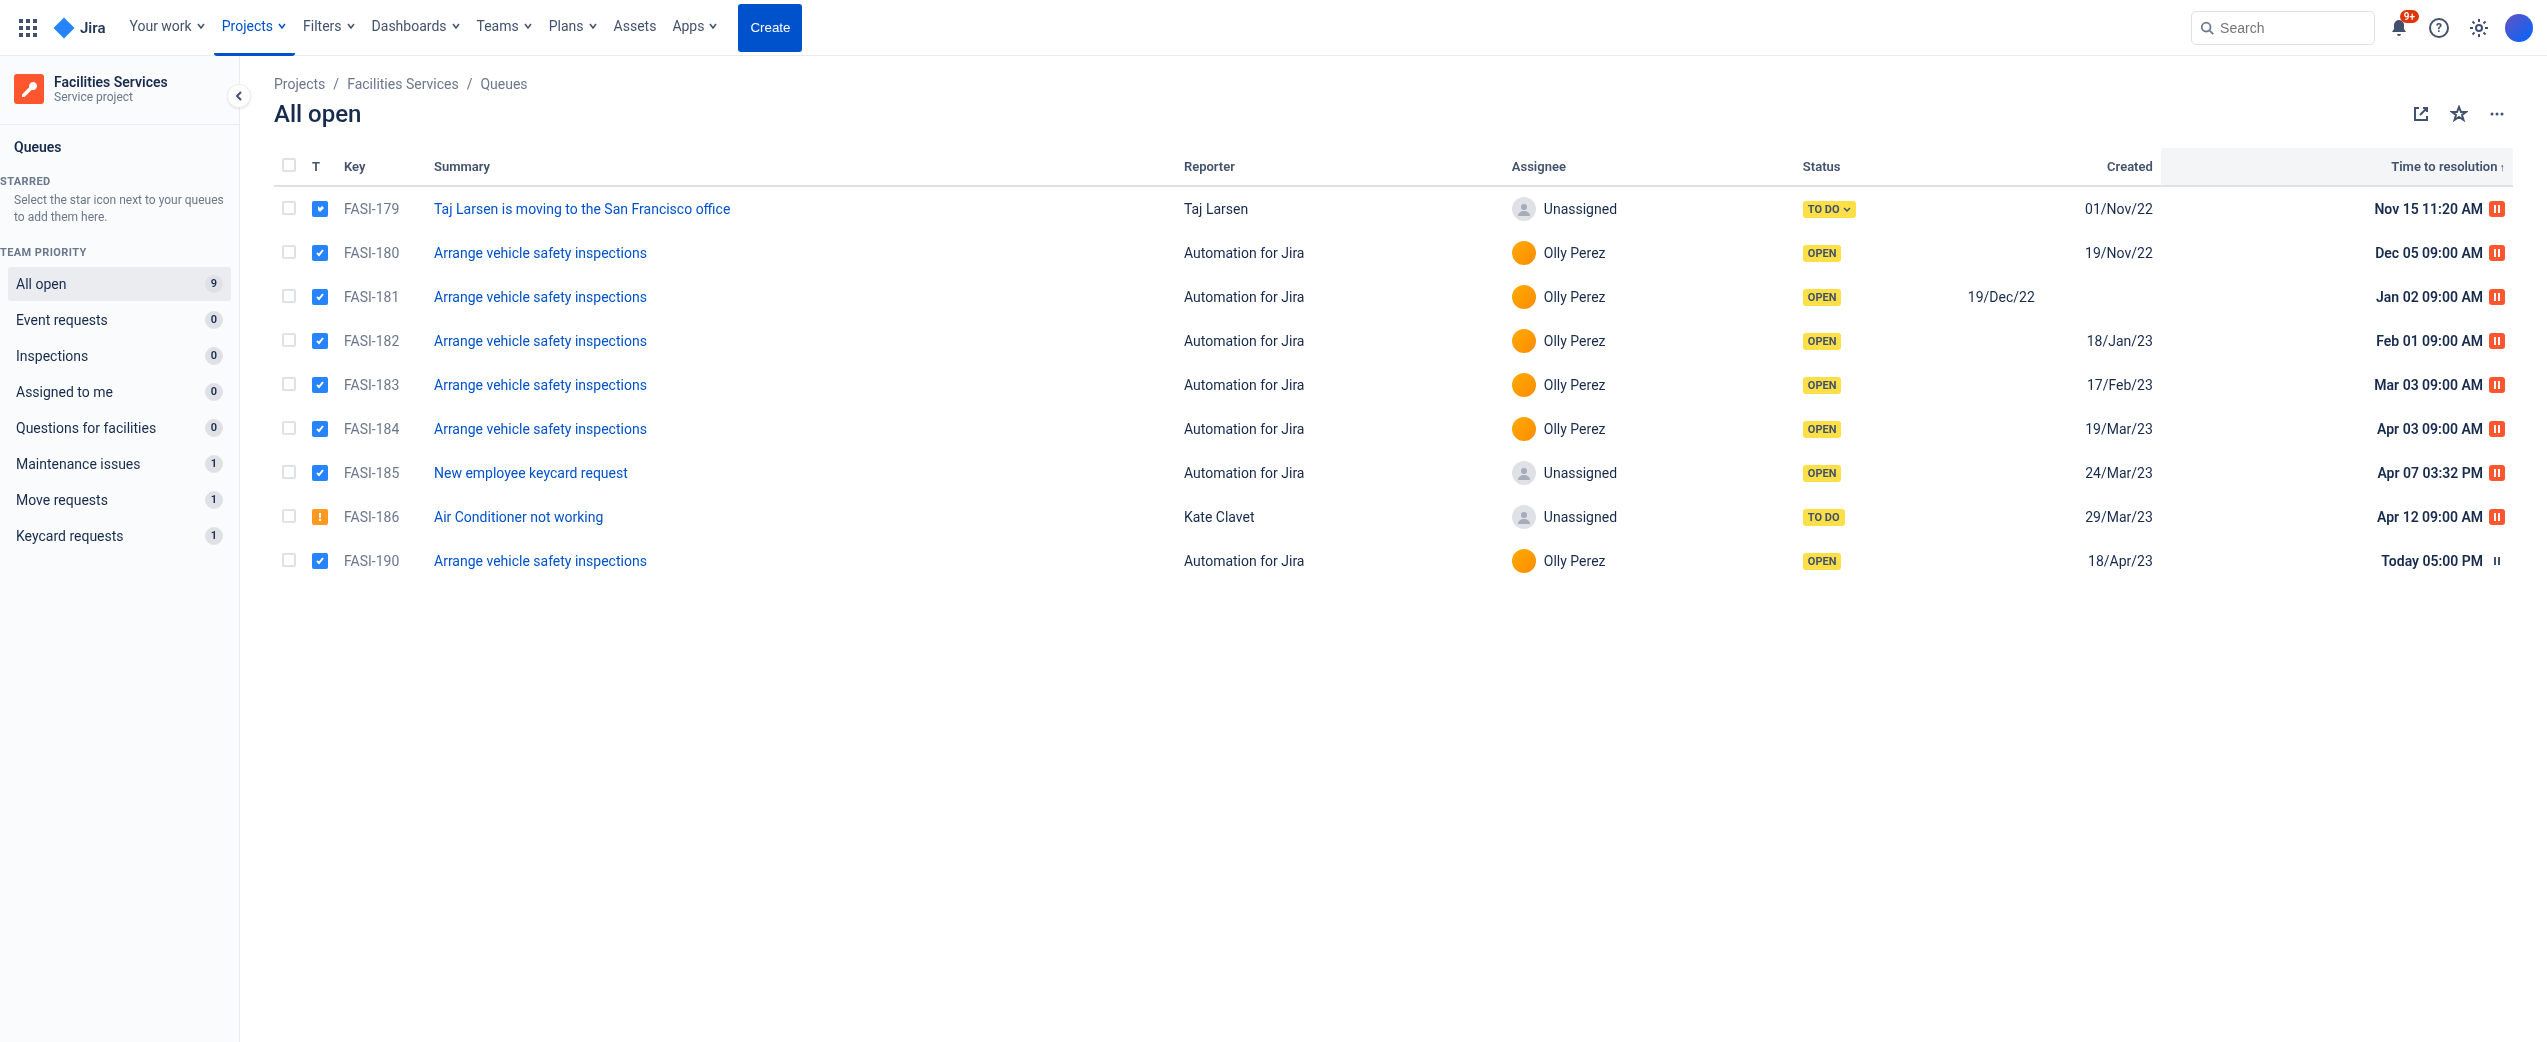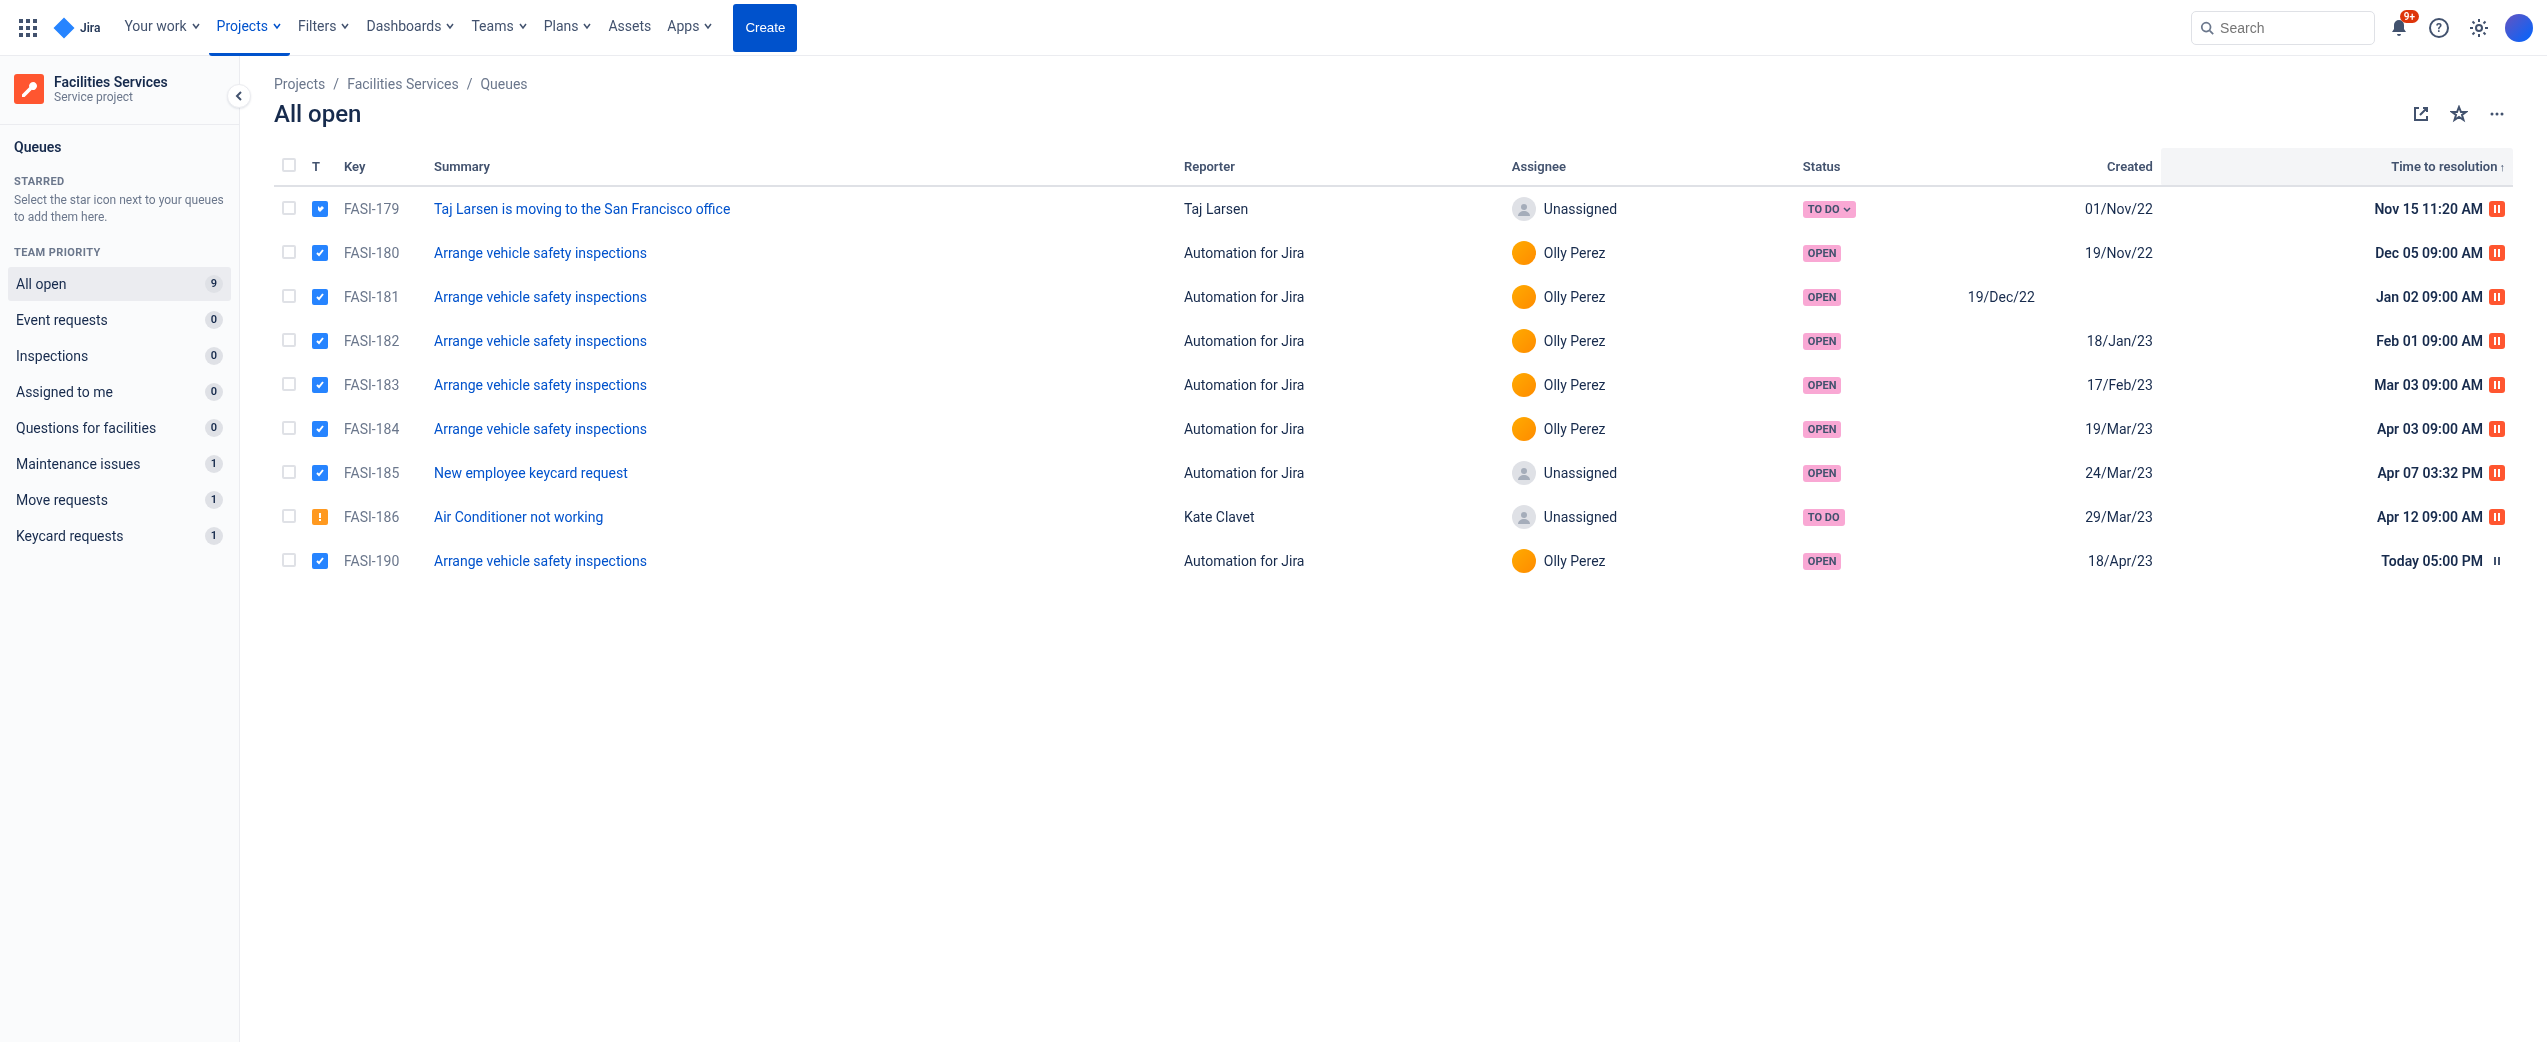--- a/index.html
+++ b/index.html
@@ -3,21 +3,21 @@
 <meta charset="utf-8">
 <style>
 * { box-sizing: border-box; margin: 0; padding: 0; }
 body { font-family: -apple-system, BlinkMacSystemFont, "Segoe UI", Roboto, sans-serif; font-size: 14px; color: #172B4D; background: #fff; }
 
 
 .topnav { display: flex; align-items: center; height: 56px; padding: 0 12px; border-bottom: 1px solid #EBECF0; gap: 4px; }
 .appswitcher { width: 32px; height: 32px; display:flex; align-items:center; justify-content:center; border-radius:3px; cursor:pointer; }
 .jira-logo { display: flex; align-items: center; gap: 4px; margin-right: 8px; cursor:pointer; padding:0 4px; }
 .jira-logo svg { width: 24px; height: 24px; }
-.jira-logo-text { font-weight: 600; font-size: 12px; color: #253858; }
+.jira-logo-text { font-weight: 600; font-size: 15px; color: #253858; }
 .navitem { display: flex; align-items: center; gap: 4px; padding: 6px 8px; color: #42526E; cursor: pointer; border-radius: 3px; height: 56px; border-bottom: 3px solid transparent; }
 .navitem.active { color: #0052CC; border-bottom-color: #0052CC; }
 .navitem .chev { width:10px; height:10px; }
 .create-btn { background: #0052CC; color: #fff; border: none; padding: 6px 12px; border-radius: 3px; font-weight: 500; cursor: pointer; margin-left: 8px; height: 48px; }
 .nav-spacer { flex: 1; }
 .search-box { display:flex; align-items:center; border:1px solid #DFE1E6; border-radius:5px; padding:0 8px; height:34px; width:184px; gap:6px; }
 .search-box input { border:none; outline:none; font-size:14px; width:100%; }
 .nav-icon-btn { width:32px; height:32px; display:flex; align-items:center; justify-content:center; border-radius:50%; cursor:pointer; color:#42526E; margin-left:4px; position:relative; }
 .notif-badge { position:absolute; top:-2px; right:-4px; background:#DE350B; color:#fff; font-size:10px; font-weight:600; padding:1px 4px; border-radius:8px; }
 .avatar-img { width:28px; height:28px; border-radius:50%; background:linear-gradient(135deg,#6554C0,#0065FF); }
@@ -31,21 +31,21 @@
 .project-icon { width:30px; height:30px; background:#FF5630; border-radius:3px; display:flex; align-items:center; justify-content:center; }
 .project-title { font-weight:600; font-size:14px; color:#172B4D; }
 .project-sub { font-size:12px; color:#6B778C; }
 
 .back-link { display:flex; align-items:center; gap:12px; padding:10px 14px; cursor:pointer; }
 .back-circle { width:26px; height:26px; background:#42526E; border-radius:50%; display:flex; align-items:center; justify-content:center; }
 
 .hr { height:1px; background:#EBECF0; margin:4px 0; }
 
 .side-section-head { font-weight:600; padding:10px 14px; cursor:pointer; }
-.side-section-label { font-size:11px; font-weight:700; color:#6B778C; letter-spacing:0.4px; padding:10px 14px 4px; }
+.side-section-label { font-size:11px; font-weight:700; color:#6B778C; letter-spacing:0.4px; padding:10px 0 4px; }
 .side-hint { font-size:12px; color:#6B778C; padding:0 14px 10px; line-height:1.4; }
 
 .queue-list { padding:4px 8px; }
 .queue-item { display:flex; align-items:center; justify-content:space-between; padding:8px 8px; border-radius:3px; cursor:pointer; margin-bottom:2px; }
 .queue-item.selected { background:#EBECF0; }
 .queue-count { background:#DFE1E6; color:#172B4D; font-size:11px; font-weight:600; min-width:18px; height:18px; border-radius:9px; display:flex; align-items:center; justify-content:center; padding:0 6px; }
 
 
 .main { flex:1; padding:20px 34px; overflow:auto; }
 .breadcrumb { display:flex; gap:8px; color:#6B778C; font-size:14px; margin-bottom:6px; }
@@ -63,21 +63,21 @@
 .chk { width:14px; height:14px; border:2px solid #DFE1E6; border-radius:2px; display:inline-block; cursor:pointer; }
 .type-icon { width:16px; height:16px; border-radius:2px; display:inline-flex; align-items:center; justify-content:center; }
 .type-task { background:#2684FF; }
 .type-request { background:#2684FF; }
 .type-warn { background:#FF991F; }
 .key-cell { color:#6B778C; font-size:13px; }
 .summary-link { color:#0052CC; cursor:pointer; }
 .assn { display:flex; align-items:center; gap:8px; }
 .assn-avatar { width:24px; height:24px; border-radius:50%; background:#DFE1E6; display:flex; align-items:center; justify-content:center; overflow:hidden; }
 .assn-avatar.person { background:linear-gradient(135deg,#FFAB00,#FF8B00); }
-.status-lozenge { display:inline-flex; align-items:center; gap:3px; background:#f9a8d4; color:#42526E; font-size:11px; font-weight:700; padding:2px 5px; border-radius:3px; }
+.status-lozenge { display:inline-flex; align-items:center; gap:3px; background:#fde047; color:#42526E; font-size:11px; font-weight:700; padding:2px 5px; border-radius:3px; }
 .ttr-cell { display:flex; align-items:center; justify-content:flex-end; gap:6px; font-weight:600; }
 .pause-badge { width:16px; height:16px; background:#FF5630; border-radius:3px; display:inline-flex; align-items:center; justify-content:center; }
 .pause-badge.gray { background:#fff; }
 .pause-bars { display:flex; gap:2px; }
 .pause-bars span { width:2px; height:8px; background:#fff; }
 .pause-badge.gray .pause-bars span { background:#42526E; }
 .sort-arrow { font-size:11px; margin-left:2px; }
 
 svg { display:block; }
 </style>

